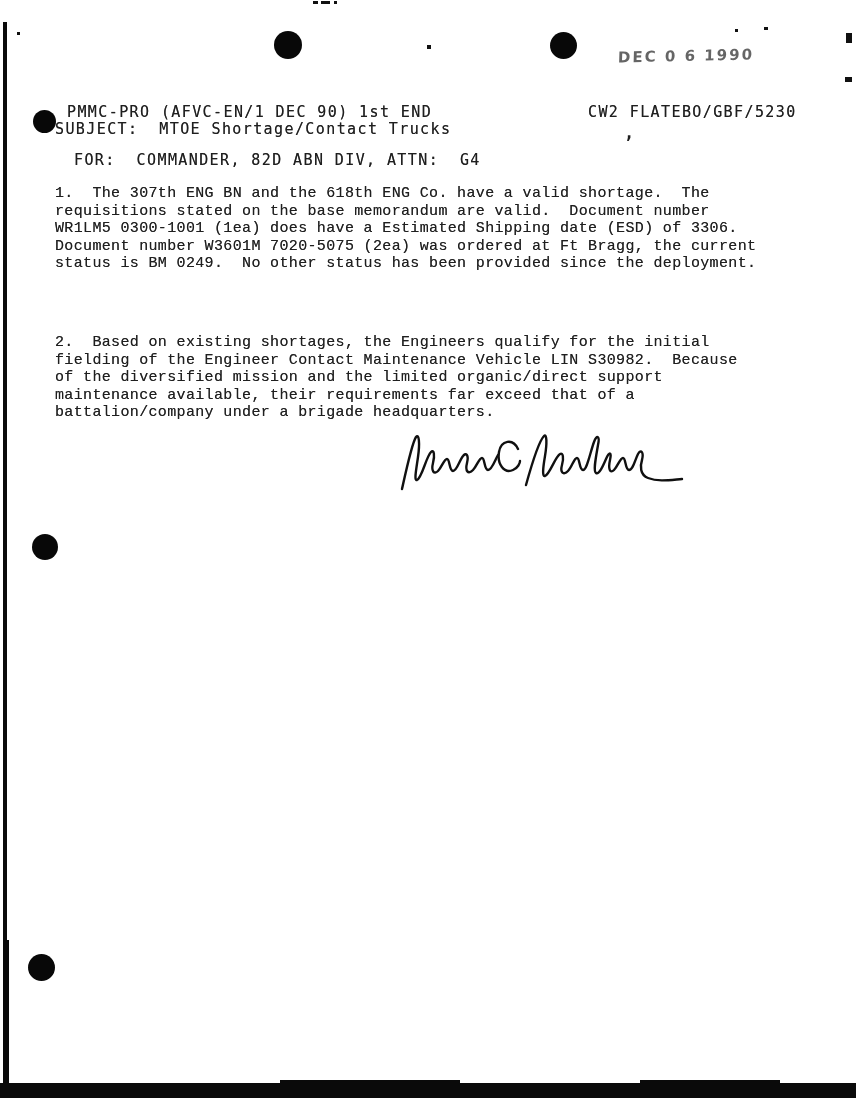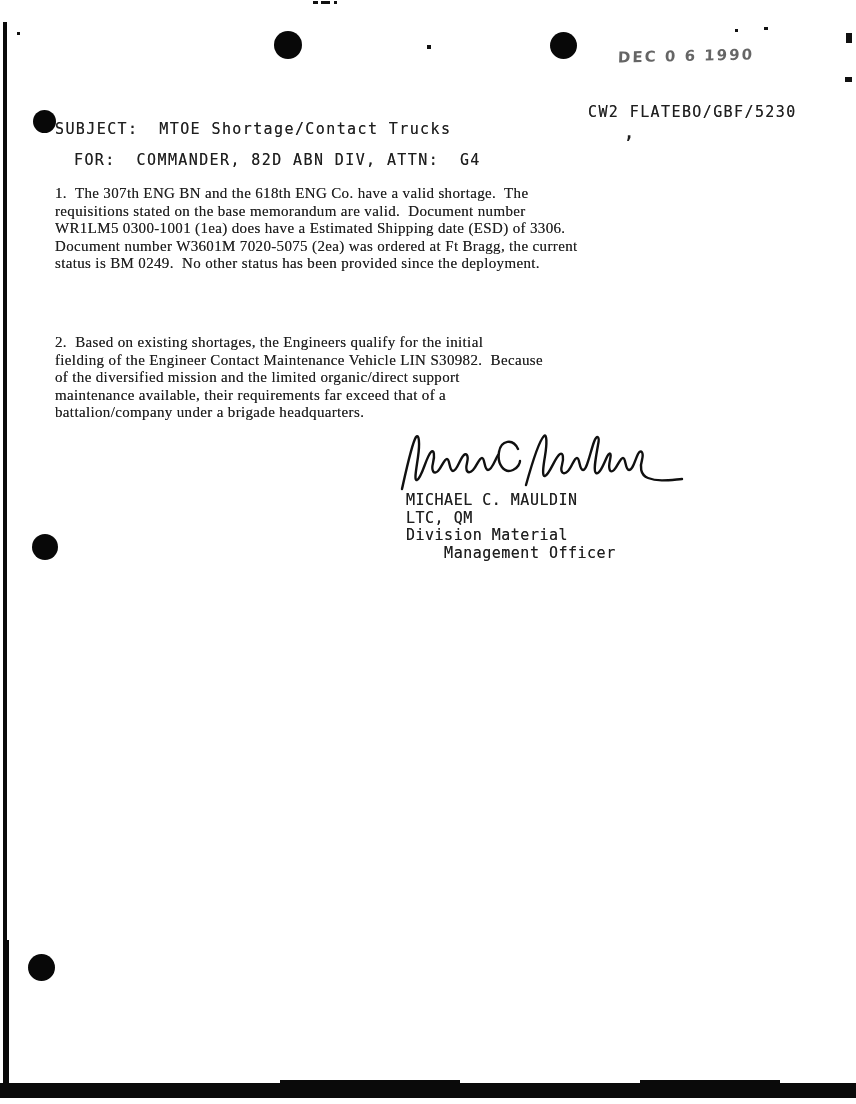--- a/index.html
+++ b/index.html
@@ -14,21 +14,21 @@
   .t{
     position:absolute;
     font-size:15px;
     white-space:pre;
     text-shadow:0 0 0.6px rgba(25,25,25,0.65);
   }
   .hdr{letter-spacing:1.4px;}
   .body-pre{
     position:absolute;
     margin:0;
-    font-family:Liberation Serif, serif;
+    font-family:Liberation Mono, monospace;
     font-size:15px;
     line-height:17.5px;
     letter-spacing:0.35px;
     white-space:pre;
     text-shadow:0 0 0.6px rgba(25,25,25,0.65);
   }
   .stamp{
     position:absolute;
     left:618px;top:47px;
     font-family:"DejaVu Sans", sans-serif;
@@ -57,20 +57,21 @@
     font-size:17px;font-weight:bold;white-space:pre;
   }
 </style>
 </head>
 <body>
 
 <div class="page">
 
   <div class="stamp">DEC 0 6 1990</div>
 
+  <div class="t hdr" style="left:67px;top:103px;">PMMC-PRO (AFVC-EN/1 DEC 90) 1st END</div>
   <div class="t hdr" style="left:588px;top:103px;">CW2 FLATEBO/GBF/5230</div>
   <div class="t hdr" style="left:55px;top:120px;">SUBJECT:  MTOE Shortage/Contact Trucks</div>
   <div class="stray-mark">,</div>
   <div class="t hdr" style="left:67px;top:151px;margin-left:7px;">FOR:  COMMANDER, 82D ABN DIV, ATTN:  G4</div>
 
   <pre class="body-pre" style="left:55px;top:185px;">1.  The 307th ENG BN and the 618th ENG Co. have a valid shortage.  The
 requisitions stated on the base memorandum are valid.  Document number
 WR1LM5 0300-1001 (1ea) does have a Estimated Shipping date (ESD) of 3306.
 Document number W3601M 7020-5075 (2ea) was ordered at Ft Bragg, the current
 status is BM 0249.  No other status has been provided since the deployment.</pre>
@@ -79,26 +80,20 @@
 of the diversified mission and the limited organic/direct support
 maintenance available, their requirements far exceed that of a
 battalion/company under a brigade headquarters.</pre>
 
   <svg class="sig-svg" width="290" height="60" viewBox="0 0 290 60" fill="none" stroke="#101010" stroke-width="2.4" stroke-linecap="round" stroke-linejoin="round">
     <path d="M6,56 C10,38 16,10 20,4 C23,0 24,10 22,24 C20,38 18,48 21,47 C26,45 30,24 35,19 C38,16 39,22 37,30 C35,38 38,42 42,38 C46,34 48,26 51,26 C54,26 53,38 57,38 C61,38 63,28 67,23 C70,19 73,22 71,30 C69,38 72,42 77,37 C81,33 83,25 86,25 C89,25 88,37 92,37 C96,37 99,27 102,22"></path>
     <path d="M122,16 C117,5 105,7 103,19 C101,31 108,41 117,37 C122,35 124,30 124,28"></path>
     <path d="M130,52 C135,34 143,8 148,3 C151,0 151,11 149,23 C147,35 146,44 149,43 C154,41 159,24 164,21 C167,19 168,25 166,32 C164,39 167,43 172,38 C176,34 178,25 181,25 C184,25 183,37 187,37 C191,37 194,20 198,9 C201,1 204,3 202,12 C200,24 197,38 200,40 C203,42 207,33 210,26 C213,19 216,18 214,27 C212,36 214,41 218,37 C222,33 224,25 227,25 C230,25 229,37 233,37 C237,37 239,27 242,21 C245,16 248,19 246,27 C244,33 244,42 252,45 C262,49 274,47 286,46"></path>
   </svg>
 
-  <div class="sig-block">
-    <div>MICHAEL C. MAULDIN</div>
-    <div>LTC, QM</div>
-    <div>Division Material</div>
-    <div>    Management Officer</div>
-  </div>
 
   <div class="hole" style="left:274px;top:31px;width:28px;height:28px;"></div>
   <div class="hole" style="left:550px;top:32px;width:27px;height:27px;"></div>
   <div class="hole" style="left:33px;top:110px;width:23px;height:23px;"></div>
   <div class="hole" style="left:32px;top:534px;width:26px;height:26px;"></div>
   <div class="hole" style="left:28px;top:954px;width:27px;height:27px;"></div>
 
   <div class="edge" style="left:3px;top:22px;width:4px;height:1066px;"></div>
   <div class="edge" style="left:3px;top:940px;width:6px;height:148px;"></div>
   <div class="edge" style="left:0px;top:1083px;width:856px;height:15px;"></div>

